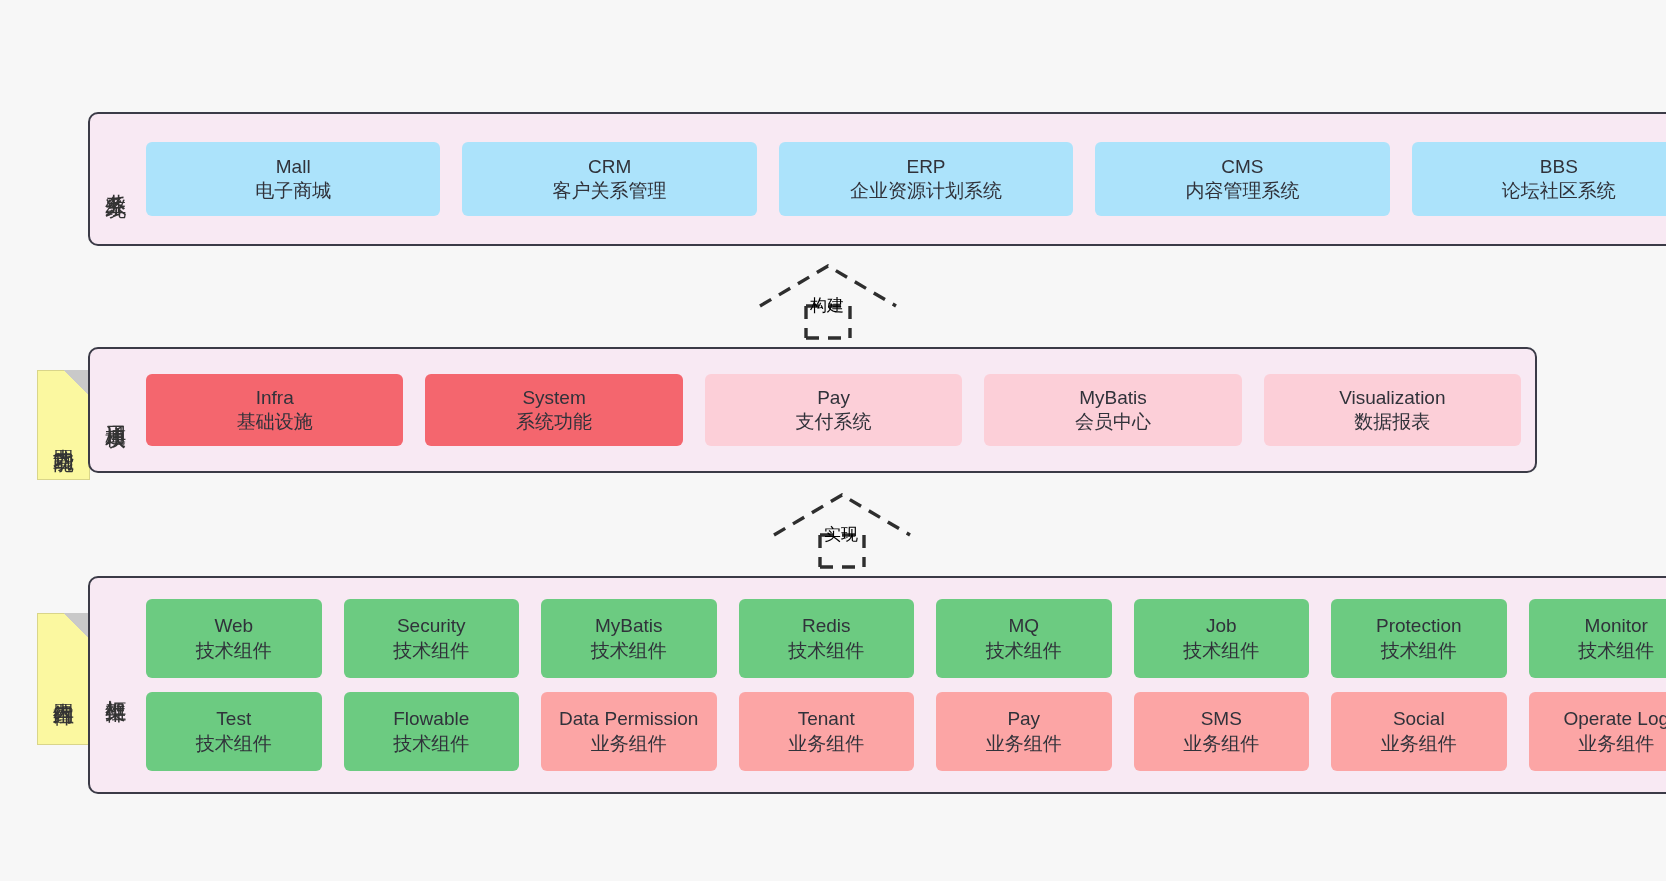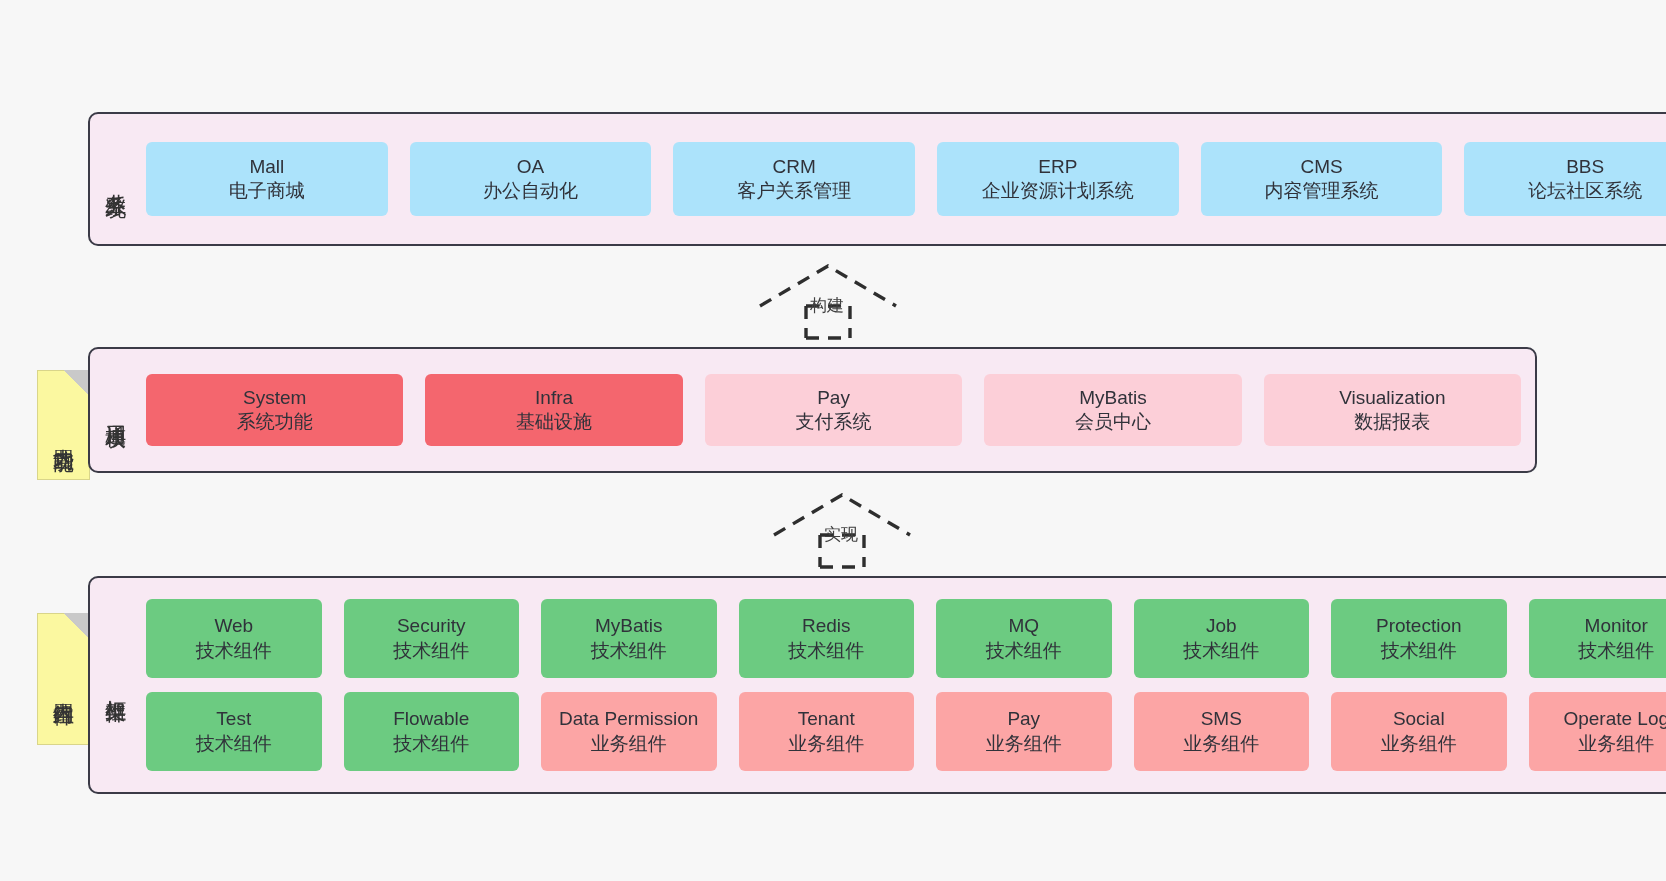--- a/index.html
+++ b/index.html
@@ -102,42 +102,38 @@
     width: 26px; height: 26px;
     background: linear-gradient(225deg, #c9c9c9 0 50%, transparent 50.5% 100%);
   }
 
   
   .uml-arrow { position: absolute; }
   .uml-arrow svg { display: block; overflow: visible; }
   .uml-label {
     position: absolute;
     font-size: 17px;
-    color: #404040;
+    color: #000000;
     background: transparent;
     white-space: nowrap;
     user-select: none;
   }
 </style>
 </head>
 <body>
 
 <div id="canvas">
 
   <div class="layer" style="left:88px; top:112px; width:1634px; height:134px;">
     <div class="layer-title">业务系统</div>
     <div class="layer-body">
       <div class="row" style="height:74px;">
         <div class="card c-blue">
           <span class="t1">Mall</span>
           <span class="t2">电子商城</span>
-        </div>
-        <div class="card c-blue">
-          <span class="t1">OA</span>
-          <span class="t2">办公自动化</span>
         </div>
         <div class="card c-blue">
           <span class="t1">CRM</span>
           <span class="t2">客户关系管理</span>
         </div>
         <div class="card c-blue">
           <span class="t1">ERP</span>
           <span class="t2">企业资源计划系统</span>
         </div>
         <div class="card c-blue">
@@ -160,26 +156,26 @@
   </div>
   <div class="uml-label" style="left:810px; top:294px;">构建</div>
 
   <div class="note" style="left:37px; top:370px; width:53px; height:110px;">内置功能</div>
 
   <div class="layer" style="left:88px; top:347px; width:1449px; height:126px;">
     <div class="layer-title">通用模块</div>
     <div class="layer-body">
       <div class="row" style="height:72px;">
         <div class="card c-red">
+          <span class="t1">Infra</span>
+          <span class="t2">基础设施</span>
+        </div>
+        <div class="card c-red">
           <span class="t1">System</span>
           <span class="t2">系统功能</span>
-        </div>
-        <div class="card c-red">
-          <span class="t1">Infra</span>
-          <span class="t2">基础设施</span>
         </div>
         <div class="card c-pink">
           <span class="t1">Pay</span>
           <span class="t2">支付系统</span>
         </div>
         <div class="card c-pink">
           <span class="t1">MyBatis</span>
           <span class="t2">会员中心</span>
         </div>
         <div class="card c-pink">

